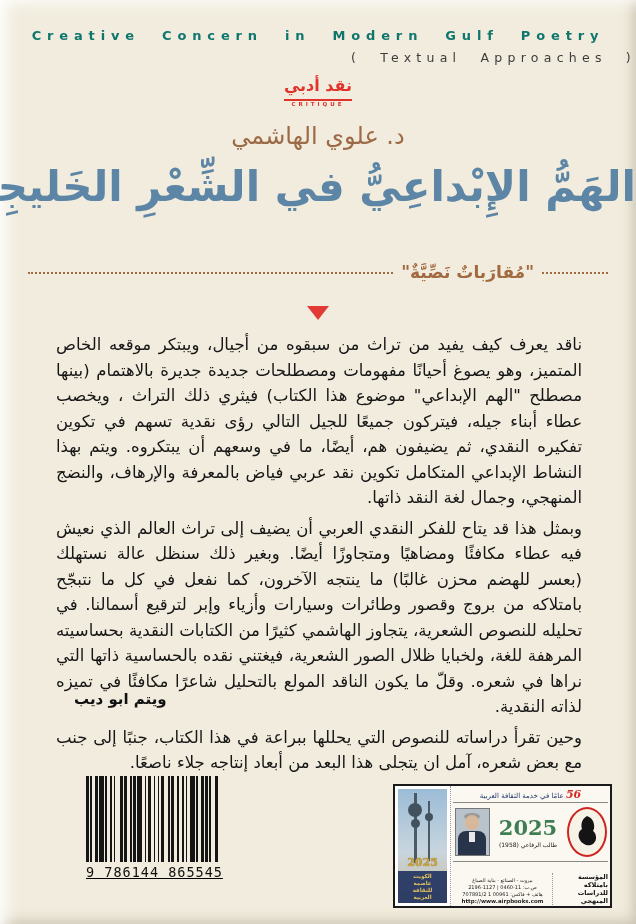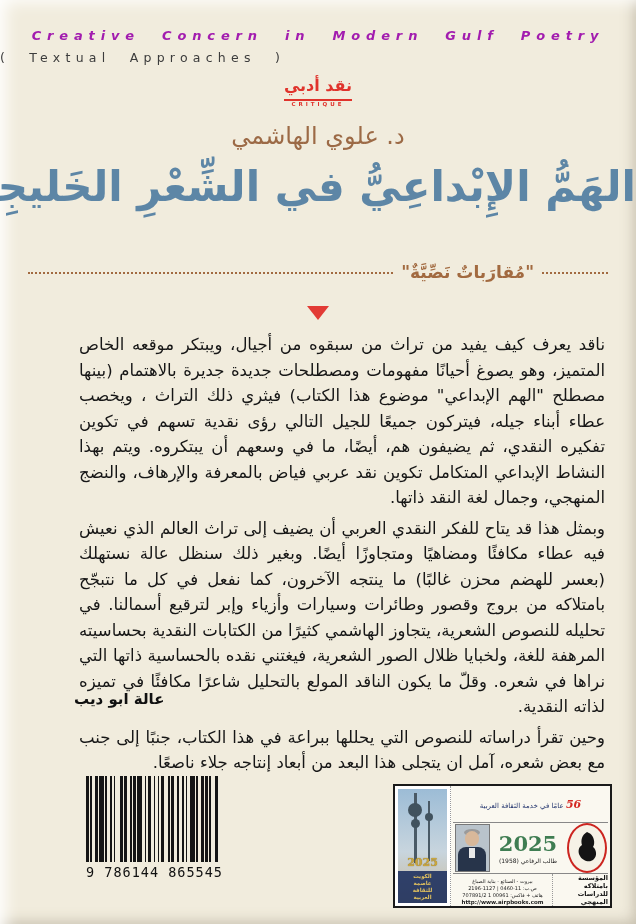--- a/index.html
+++ b/index.html
@@ -1,47 +1,47 @@
 <!DOCTYPE html>
 <html lang="ar"><head>
 <meta charset="utf-8">
 <style>
   html,body{margin:0;padding:0;}
   body{width:636px;height:924px;font-family:"DejaVu Sans",sans-serif;background:#e9e4d6;}
   .cover{position:relative;width:636px;height:924px;background:#f1ecdd;overflow:hidden;
          box-shadow:inset 14px 10px 16px -8px rgba(255,255,255,.95), inset -8px -8px 14px -6px rgba(120,110,90,.35);}
   
   .en-title{position:absolute;top:28px;left:0;width:100%;text-align:center;
-            font-size:13px;font-weight:bold;color:#a21caf;letter-spacing:.45em;word-spacing:.9em;font-style:italic;}
-  .en-sub{position:absolute;top:50px;left:0;width:100%;text-align:left;
+            font-size:13px;font-weight:bold;color:#0f766e;letter-spacing:.45em;word-spacing:.9em;}
+  .en-sub{position:absolute;top:50px;left:0;width:100%;text-align:right;
           font-size:12.5px;color:#3c3c3c;letter-spacing:.42em;word-spacing:.8em;}
   .logo{position:absolute;top:78px;left:0;width:100%;text-align:center;line-height:1;}
   .logo-ar{display:inline-block;font-size:16px;font-weight:900;color:#e0332c;letter-spacing:1px;
            border-bottom:2px solid #e0332c;padding-bottom:5px;}
   .logo-cap{font-size:5.5px;font-weight:bold;color:#e0332c;letter-spacing:3px;margin-top:1px;}
   
   .author{position:absolute;top:122px;left:0;width:100%;text-align:center;direction:rtl;
           font-size:24px;font-weight:500;color:#9c6a46;}
   .book-title{position:absolute;top:162px;left:0;width:100%;text-align:center;direction:rtl;
               font-size:42px;font-weight:bold;color:#5d86a6;white-space:nowrap;}
   .subtitle-row{position:absolute;top:262px;left:28px;width:580px;display:flex;align-items:center;direction:rtl;}
   .dots{border-bottom:2.5px dotted #a26a40;height:2px;}
   .dots.short{width:66px;}
   .dots.long{flex:1;}
   .subtitle-text{font-size:17px;font-weight:bold;color:#a26a40;margin:0 8px;white-space:nowrap;}
   .triangle{position:absolute;top:306px;left:50%;transform:translateX(-50%);
             width:0;height:0;border-left:11px solid transparent;border-right:11px solid transparent;
             border-top:14px solid #e23b35;}
   
   .blurb{position:absolute;top:332px;left:56px;width:526px;direction:rtl;text-align:justify;
-         font-size:16.5px;line-height:25.5px;color:#161616;margin-left:23px;}
+         font-size:16.5px;line-height:25.5px;color:#161616;}
   .blurb p{margin:0 0 5px 0;}
   .signature{position:absolute;left:74px;top:690px;direction:rtl;font-size:15px;font-weight:bold;color:#111;}
   
-  .barcode{position:absolute;left:86px;top:776px;width:134px;}
+  .barcode{position:absolute;left:86px;top:776px;width:134px;text-decoration:underline;}
   .bars{display:flex;align-items:stretch;height:86px;}
   .bars span{display:block;height:100%;}
   .barcode-num{margin-top:2px;text-align:center;font-family:"DejaVu Sans Mono",monospace;
                font-size:13.5px;color:#111;letter-spacing:1px;white-space:nowrap;}
   
   .pub-block{position:absolute;left:393px;top:784px;width:219px;height:124px;background:#faf8f0;
              border:2px solid #1a1a1a;box-sizing:border-box;display:flex;}
   .mini-stamp{width:56px;box-sizing:border-box;background:#fff;padding:3px;border-right:1px dotted #999;
               display:flex;flex-direction:column;position:relative;}
   .stamp-pic{flex:1;position:relative;background:linear-gradient(#9cbcd6 0%,#c8d5de 55%,#c9b796 100%);overflow:hidden;}
@@ -50,21 +50,21 @@
   .tower.t2{left:30px;top:12px;width:2px;height:60px;}
   .ball.b1{left:10px;top:14px;width:14px;height:14px;position:absolute;background:#41525e;border-radius:50%;}
   .ball.b2{left:13px;top:30px;width:9px;height:9px;position:absolute;background:#41525e;border-radius:50%;}
   .ball.b3{left:27px;top:24px;width:8px;height:8px;position:absolute;background:#41525e;border-radius:50%;}
   .stamp-year{position:absolute;left:0;bottom:34px;width:100%;text-align:center;
               font-family:"DejaVu Serif",serif;font-size:11px;font-weight:bold;color:#c9a63c;text-shadow:0 0 1px #7a5e1e;}
   .stamp-cap{position:absolute;left:0;bottom:0;width:100%;background:rgba(20,40,90,.85);padding:2px 0;
              text-align:center;direction:rtl;color:#e3c25e;font-size:5.5px;line-height:7px;font-weight:bold;}
   .pub-right{flex:1;display:flex;flex-direction:column;box-sizing:border-box;padding:1px 2px;}
   .banner{direction:rtl;text-align:center;font-size:7px;color:#23356e;white-space:nowrap;border-bottom:1px solid #888;
-          padding:11px 0;}
+          padding:1px 0;}
   .banner b{color:#d42822;font-size:11px;font-family:"DejaVu Serif",serif;font-style:italic;}
   .mid{display:flex;align-items:center;height:58px;border-bottom:1px solid #888;}
   .portrait{width:33px;height:46px;background:#b9c3cb;border:1px solid #777;position:relative;overflow:hidden;flex:none;margin-left:2px;}
   .portrait .head{position:absolute;left:9px;top:6px;width:14px;height:15px;background:#d8b89a;border-radius:50% 50% 45% 45%;}
   .portrait .hair{position:absolute;left:8px;top:4px;width:16px;height:7px;background:#9a9a9a;border-radius:50%;}
   .portrait .suit{position:absolute;left:2px;top:22px;width:28px;height:24px;background:#27344a;border-radius:8px 8px 0 0;}
   .portrait .shirt{position:absolute;left:13px;top:23px;width:6px;height:10px;background:#e9e9e9;}
   .mid-center{flex:1;text-align:center;direction:rtl;}
   .year-big{font-family:"DejaVu Serif",serif;font-size:21px;font-weight:bold;color:#3f7d52;line-height:22px;}
   .person{font-size:6px;color:#222;margin-top:2px;white-space:nowrap;}
@@ -99,21 +99,21 @@
   </div>
 
   <div class="triangle"></div>
 
   <div class="blurb">
     <p>ناقد يعرف كيف يفيد من تراث من سبقوه من أجيال، ويبتكر موقعه الخاص المتميز، وهو يصوغ أحيانًا مفهومات ومصطلحات جديدة جديرة بالاهتمام (بينها مصطلح "الهم الإبداعي" موضوع هذا الكتاب) فيثري ذلك التراث ، ويخصب عطاء أبناء جيله، فيتركون جميعًا للجيل التالي رؤى نقدية تسهم في تكوين تفكيره النقدي، ثم يضيفون هم، أيضًا، ما في وسعهم أن يبتكروه. ويتم بهذا النشاط الإبداعي المتكامل تكوين نقد عربي فياض بالمعرفة والإرهاف، والنضج المنهجي، وجمال لغة النقد ذاتها.</p>
     <p>وبمثل هذا قد يتاح للفكر النقدي العربي أن يضيف إلى تراث العالم الذي نعيش فيه عطاء مكافئًا ومضاهيًا ومتجاوزًا أيضًا. وبغير ذلك سنظل عالة نستهلك (بعسر للهضم محزن غالبًا) ما ينتجه الآخرون، كما نفعل في كل ما نتبجّح بامتلاكه من بروج وقصور وطائرات وسيارات وأزياء وإبر لترقيع أسمالنا. في تحليله للنصوص الشعرية، يتجاوز الهاشمي كثيرًا من الكتابات النقدية بحساسيته المرهفة للغة، ولخبايا ظلال الصور الشعرية، فيغتني نقده بالحساسية ذاتها التي نراها في شعره. وقلّ ما يكون الناقد المولع بالتحليل شاعرًا مكافئًا في تميزه لذاته النقدية.</p>
     <p>وحين تقرأ دراساته للنصوص التي يحللها ببراعة في هذا الكتاب، جنبًا إلى جنب مع بعض شعره، آمل ان يتجلى هذا البعد من أبعاد إنتاجه جلاء ناصعًا.</p>
   </div>
 
-  <div class="signature">عالة ابو ديب</div>
+  <div class="signature">ويتم ابو ديب</div>
 
   <div class="barcode">
     <div class="bars" id="bars">
         <span style="width: 3px; background: rgb(21, 21, 21);"></span>
         <span style="width: 1.5px; background: transparent;"></span>
         <span style="width: 1.5px; background: rgb(21, 21, 21);"></span>
         <span style="width: 3px; background: transparent;"></span>
         <span style="width: 3px; background: rgb(21, 21, 21);"></span>
         <span style="width: 1.5px; background: transparent;"></span>
         <span style="width: 4.5px; background: rgb(21, 21, 21);"></span>

